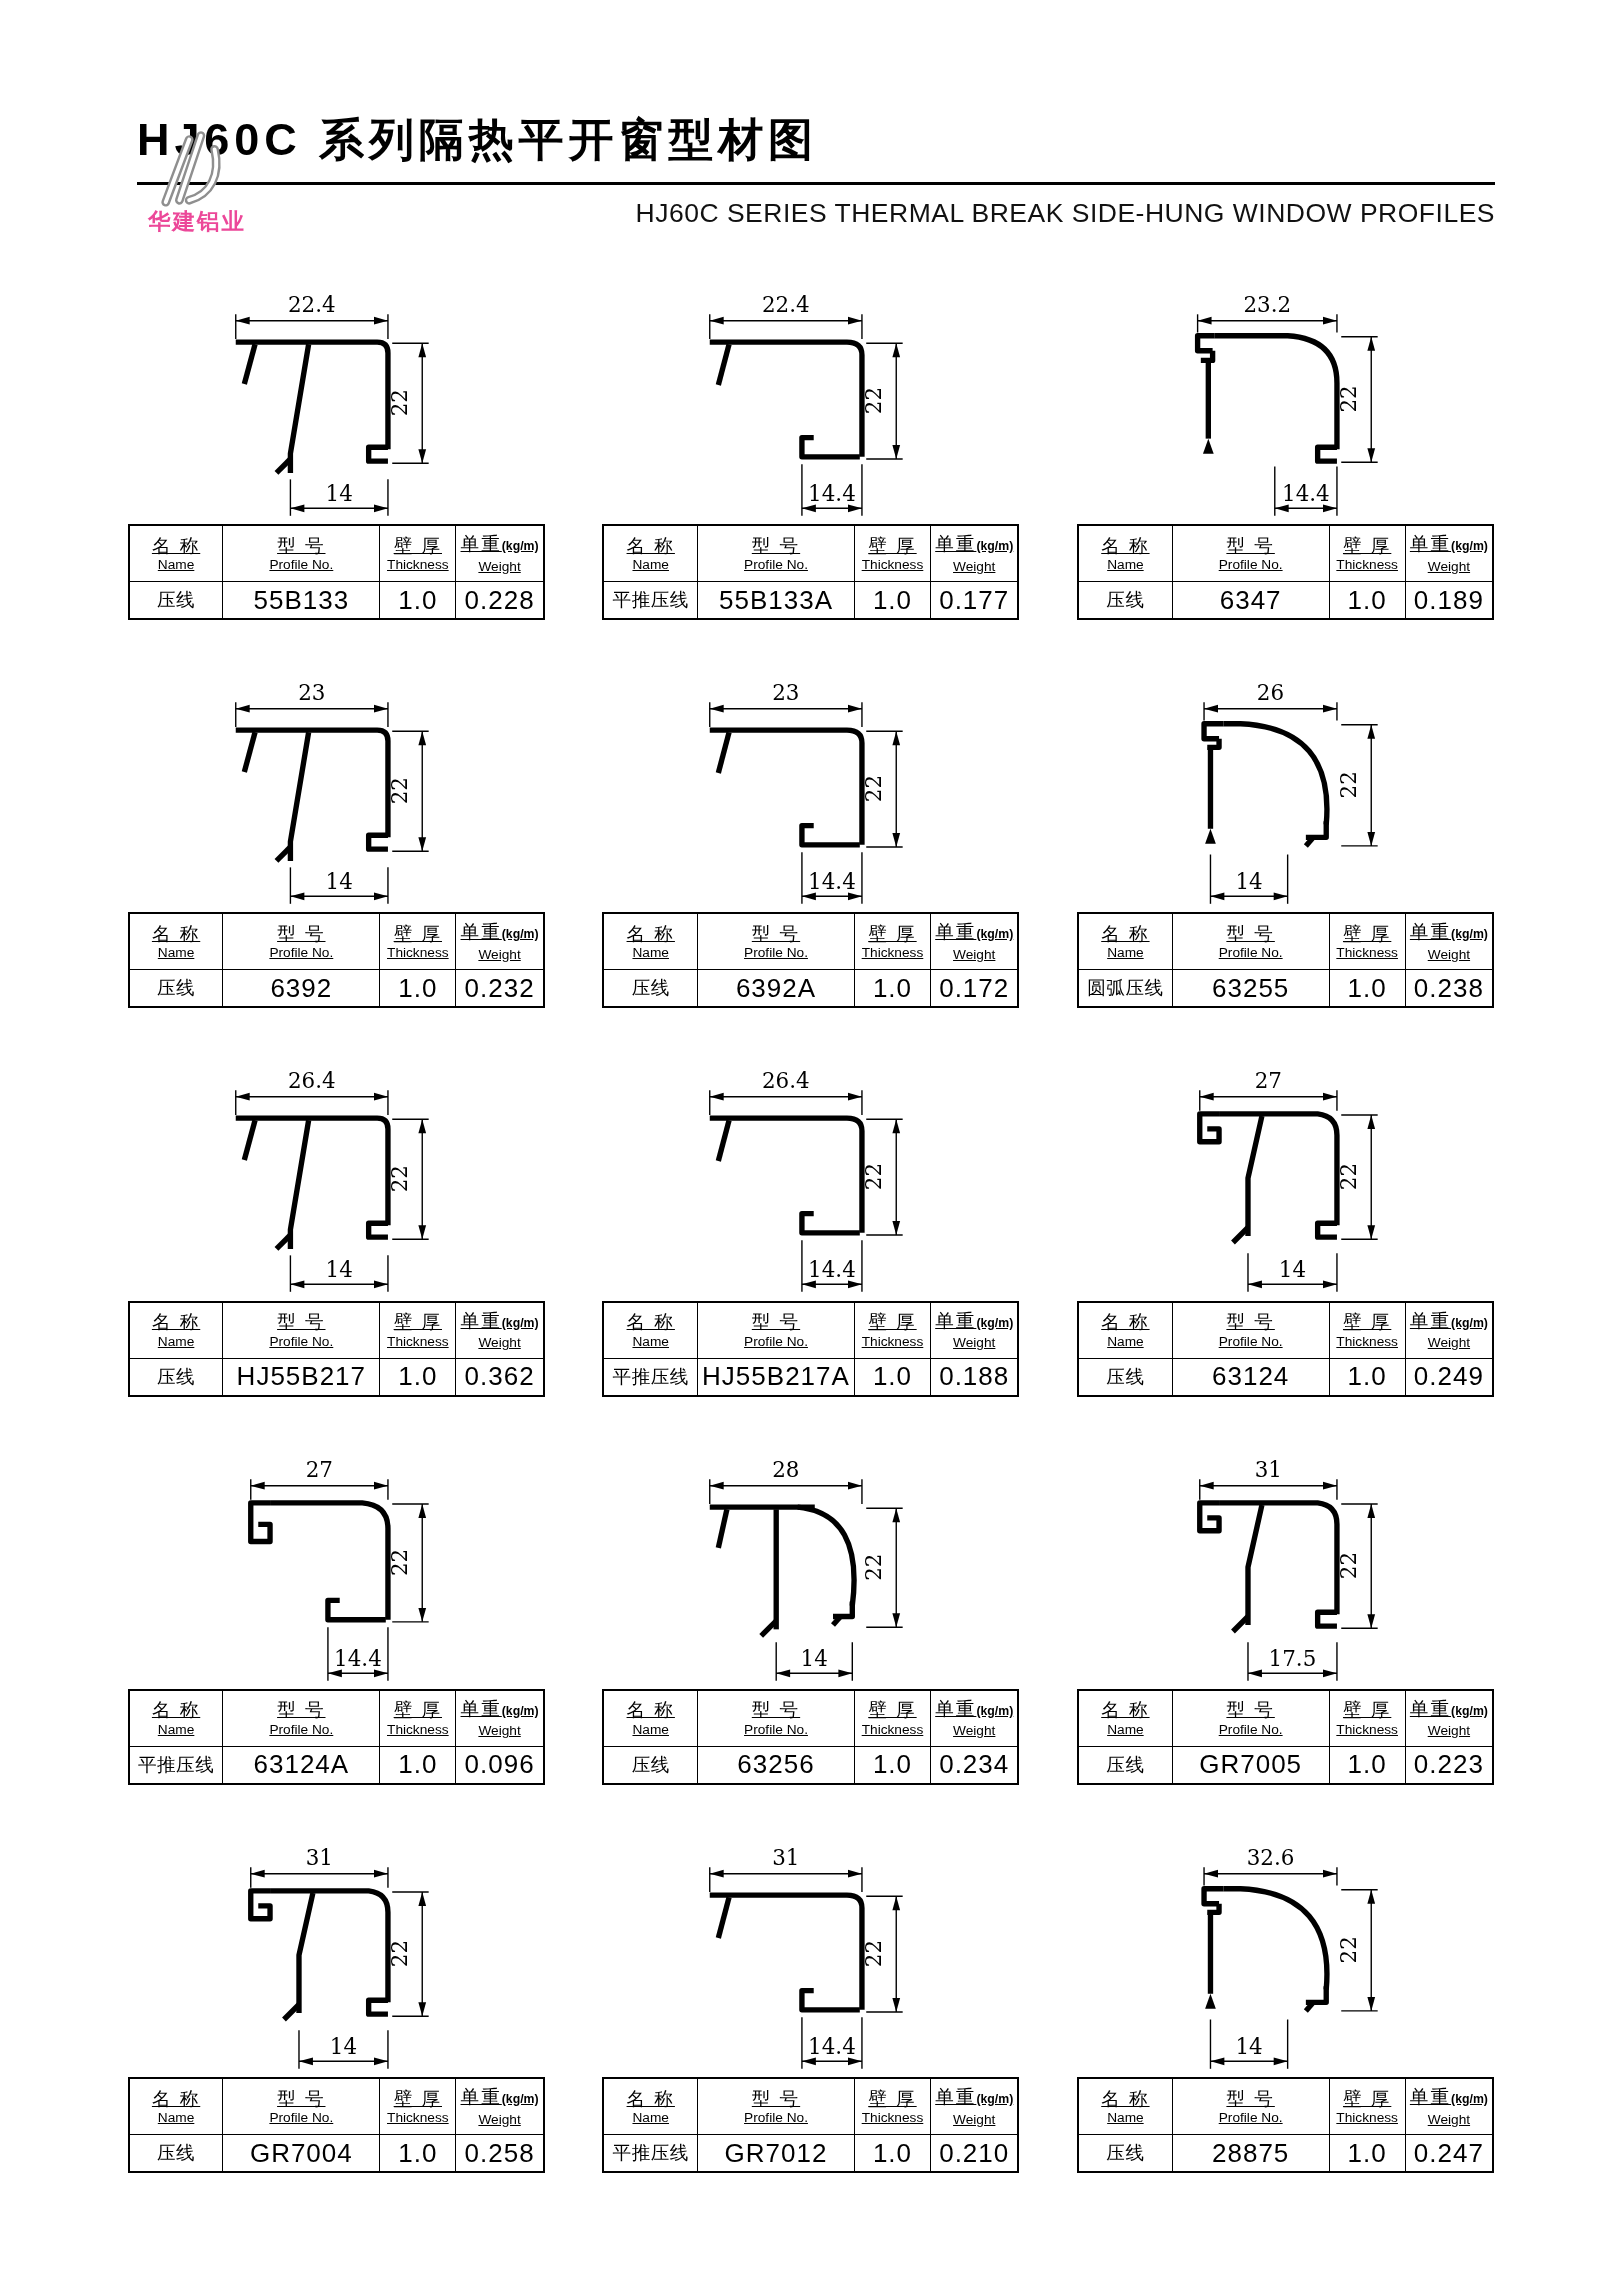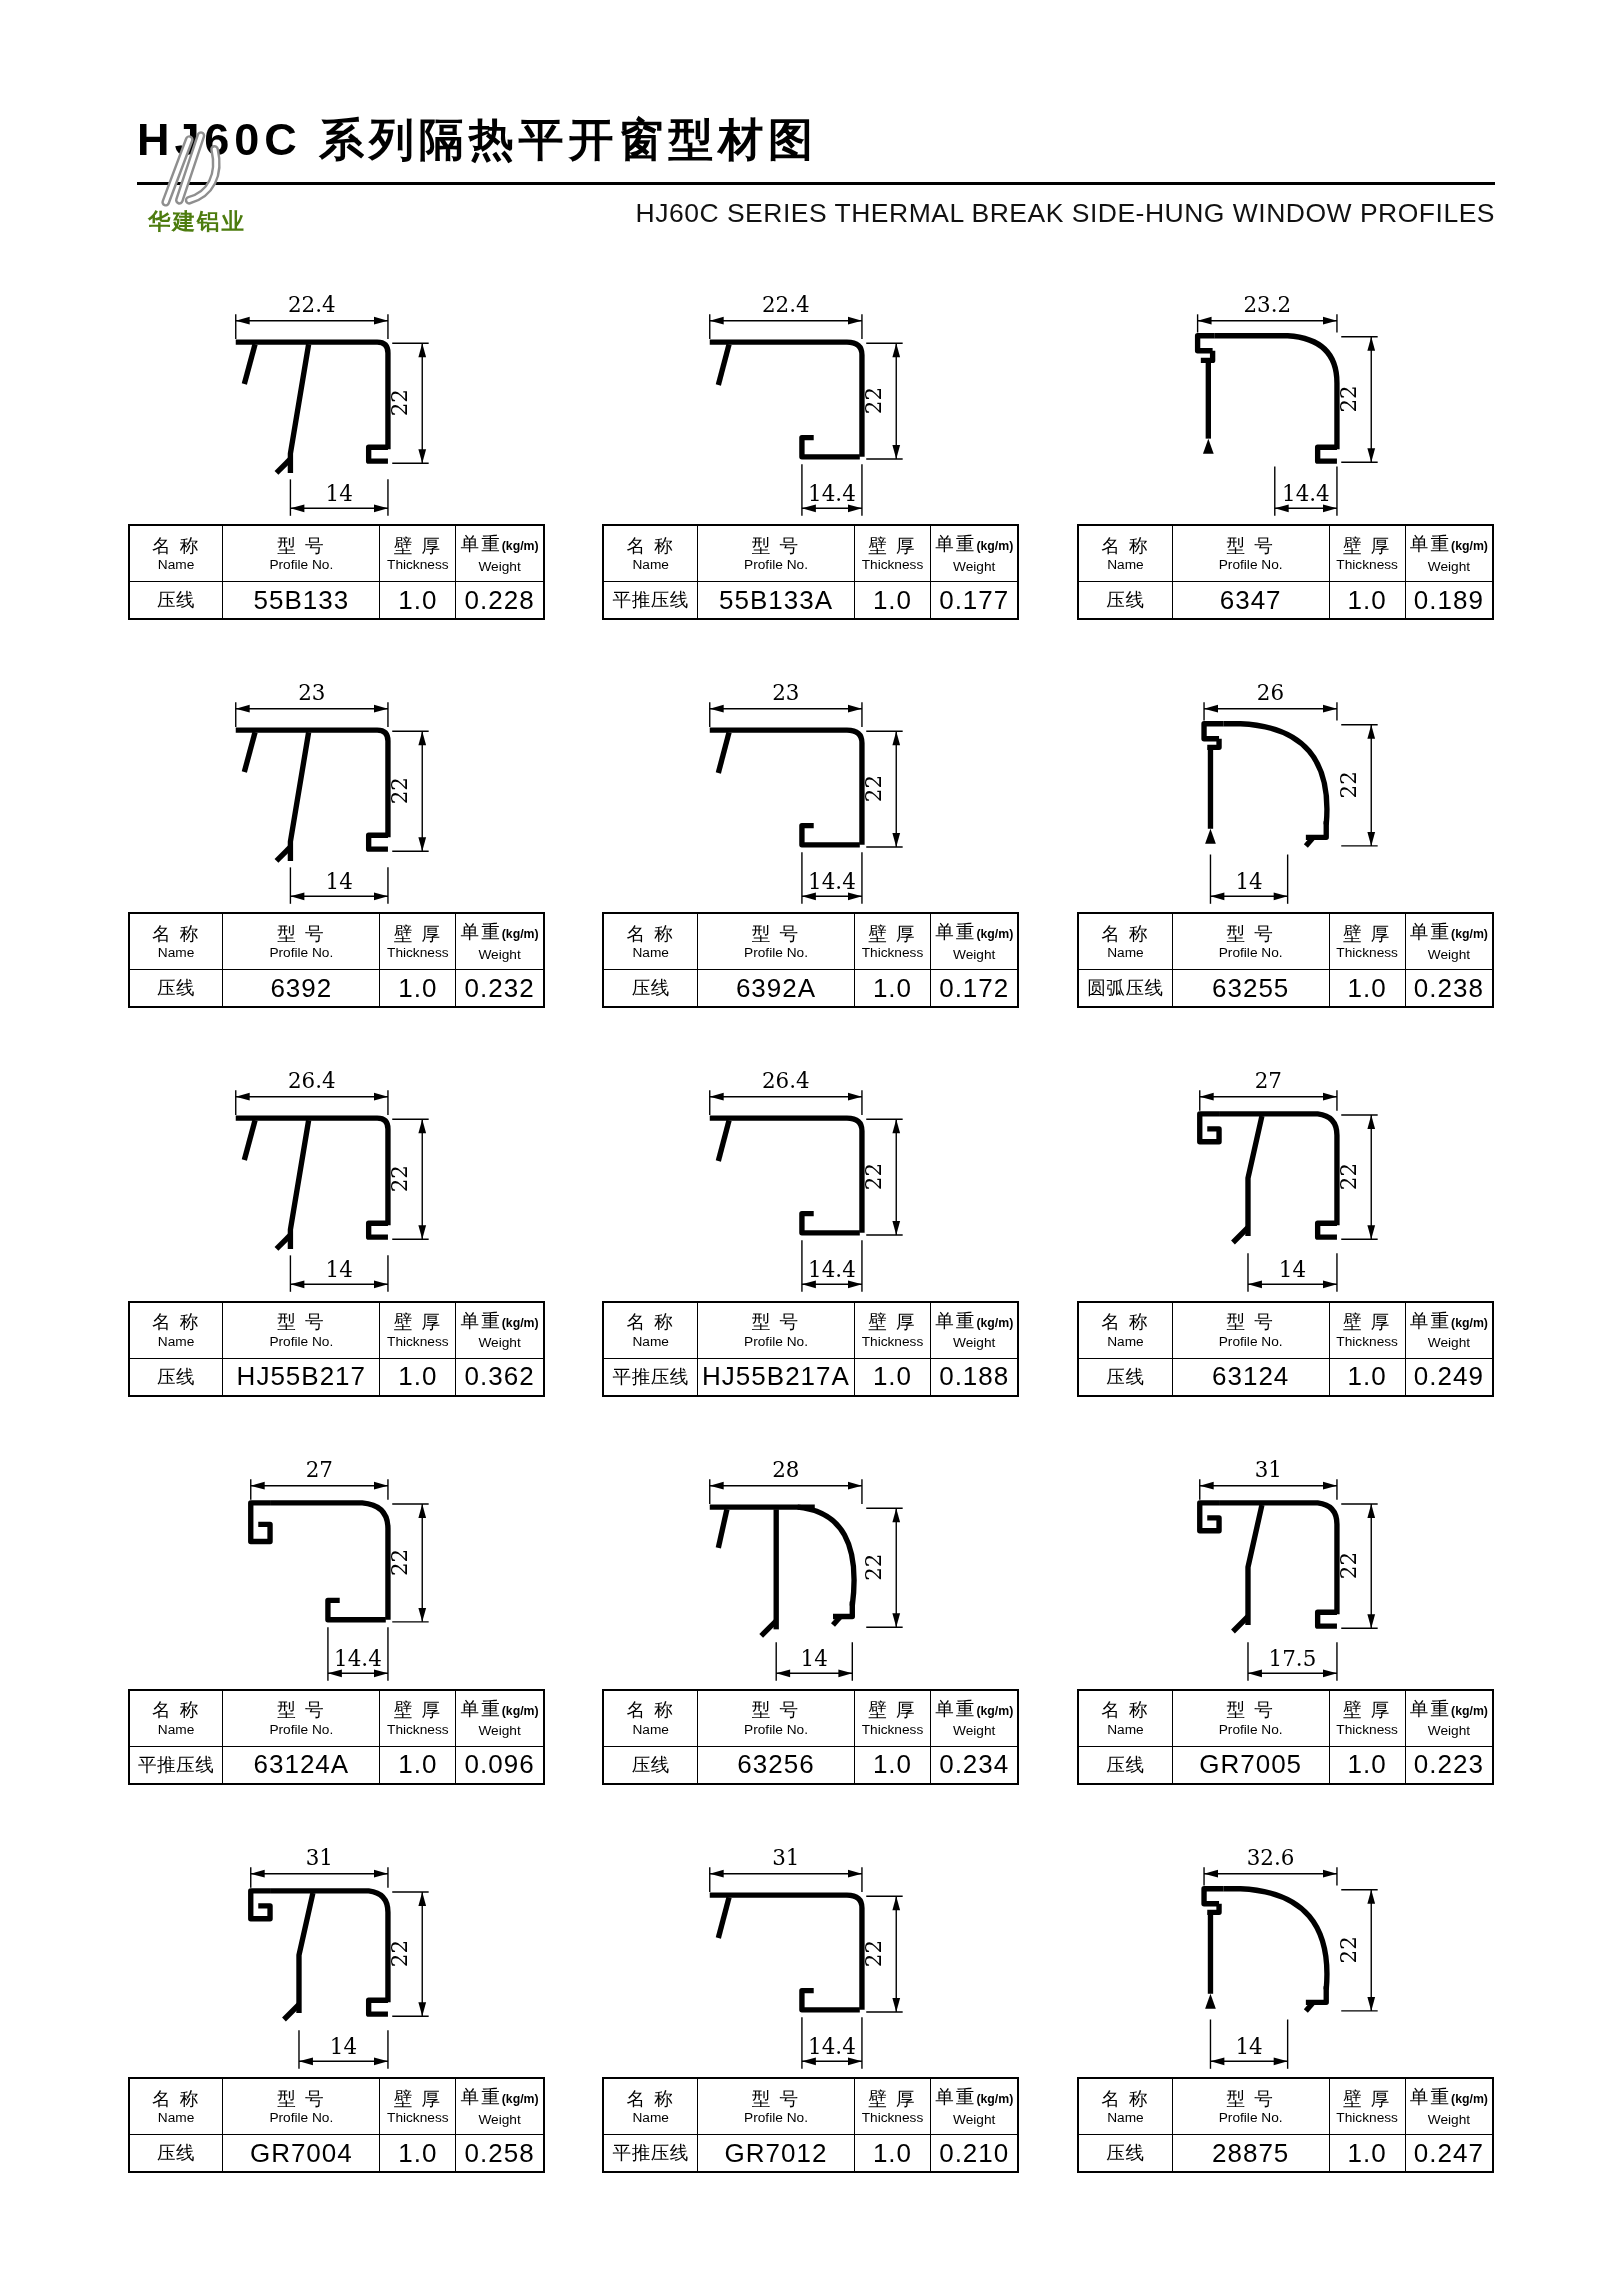--- a/index.html
+++ b/index.html
@@ -3,39 +3,39 @@
 <meta charset="utf-8">
 <style>
   html,body{margin:0;padding:0;background:#9a9a9a;}
   .page{width:1620px;height:2293px;background:#ffffff;position:relative;margin:0 auto;
         font-family:"Liberation Sans",sans-serif;color:#000;overflow:hidden;}
 
   
   .hdr{position:absolute;left:137px;top:110px;right:125px;height:147px;}
   .logo{position:absolute;left:0;top:13.7px;width:120px;text-align:center;}
   .logo svg{display:block;margin:0 auto;}
-  .logo-text{color:#4d7c0f;font-weight:bold;font-size:22.5px;letter-spacing:2px;margin-top:-3.9px;}
+  .logo-text{color:#ec4899;font-weight:bold;font-size:22.5px;letter-spacing:2px;margin-top:-3.9px;}
   .title-block{}
   .page-title{margin:0;font-size:45px;font-weight:bold;letter-spacing:4.9px;white-space:nowrap;}
   .title-rule{height:2.9px;background:#000;margin-top:11.8px;}
   .page-subtitle{text-align:right;font-size:26.5px;font-weight:500;margin-top:13.7px;color:#111;
                  letter-spacing:0.5px;white-space:nowrap;}
 
   
   .grid{position:absolute;left:123px;top:280px;width:1376px;
         display:grid;grid-template-columns:repeat(3,1fr);column-gap:13.7px;row-gap:19.6px;gap:48px;}
   .cell{text-align:center;}
   svg.dia{width:343px;display:block;margin:0 auto;}
   .dim{font-family:"DejaVu Serif",serif;font-size:20px;fill:#000;}
 
   
   table.spec{margin:2px auto 0;border-collapse:collapse;width:416px;table-layout:fixed;}
   table.spec{border:2.2px solid #000;}
   table.spec th,table.spec td{border:1.6px solid #000;padding:0;overflow:hidden;}
-  thead th{height:55px;vertical-align:middle;font-weight:500;}
+  thead th{height:55px;vertical-align:middle;font-weight:500;text-decoration:underline;}
   .cn{display:block;font-size:18.6px;letter-spacing:2px;line-height:23.5px;font-weight:500;white-space:nowrap;}
   .en{display:block;font-size:13.7px;line-height:16.7px;font-weight:400;letter-spacing:0;white-space:nowrap;}
   .unit{font-size:12.3px;font-weight:bold;letter-spacing:0;}
   tbody td{height:36px;vertical-align:middle;}
   .name-cell{font-size:18.6px;letter-spacing:0.5px;white-space:nowrap;}
   .num{font-family:Liberation Sans, sans-serif;font-size:26px;letter-spacing:1px;margin-top:36px;}
 
   
   .footer-note{position:absolute;top:2152px;left:0;width:100%;text-align:center;
                font-size:23.5px;font-weight:500;letter-spacing:2.9px;}

